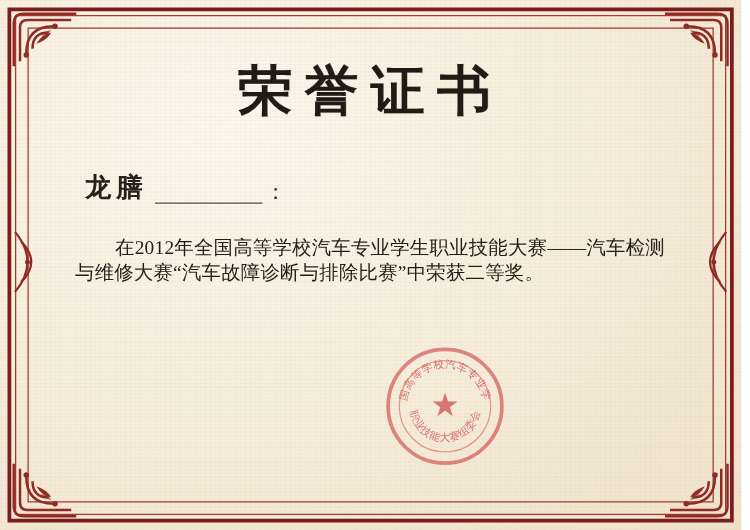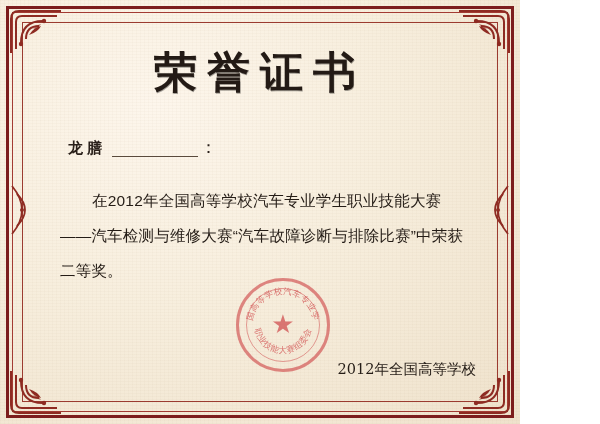--- a/index.html
+++ b/index.html
@@ -9,21 +9,21 @@
   }
   body {
     width: 600px;
     height: 424px;
     overflow: hidden;
     font-family: "Liberation Serif", serif;
   }
 
   .certificate {
     position: relative;
-    width: 520px;
+    width: 593px;
     height: 424px;
     background:
       radial-gradient(ellipse at 30% 25%, #fdf6ec 0%, #f7eedd 45%, #efe2cc 100%);
     box-sizing: border-box;
     overflow: hidden;
   }
 
   
   .paper-texture {
     position: absolute;
@@ -99,21 +99,21 @@
   }
 
   .recipient-row {
     margin-top: 34px;
     margin-left: 28px;
     display: flex;
     align-items: flex-end;
   }
   .recipient-name {
     font-family: Liberation Sans, sans-serif;
-    font-size: 15px;
+    font-size: 21px;
     font-weight: 700;
     color: #2a201a;
     letter-spacing: 4px;
     padding-bottom: 2px;
     border-bottom: 1px solid transparent;
   }
   .recipient-underline {
     flex: 0 0 86px;
     height: 0;
     border-bottom: 1.5px solid #5a4a3c;
@@ -122,23 +122,23 @@
   .recipient-colon {
     font-size: 17px;
     color: #2a201a;
     padding-bottom: 2px;
   }
 
   .body-text {
     margin-top: 22px;
     margin-left: 20px;
     margin-right: 10px;
-    font-family: Liberation Sans, sans-serif;
+    font-family: Liberation Serif, serif;
     font-size: 15.5px;
-    line-height: 35px;
+    line-height: 20px;
     color: #241c16;
     text-indent: 32px;
     letter-spacing: 0.2px;
   }
   .body-text.second {
     margin-top: 18px;
   }
 
   
   .signature-block {
@@ -309,17 +309,16 @@
           <textPath href="#arcTop" startOffset="50%" text-anchor="middle">全国高等学校汽车专业学生</textPath>
         </text>
         <text>
           <textPath href="#arcBottom" startOffset="50%" text-anchor="middle">职业技能大赛组委会</textPath>
         </text>
       </svg>
       <span class="seal-star">★</span>
     </div>
 
     <div class="signature-block">
-      <div class="sig-line-1">2012年全国高等学校</div>
     </div>
 
   </div>
 </div>
 
 </body></html>

